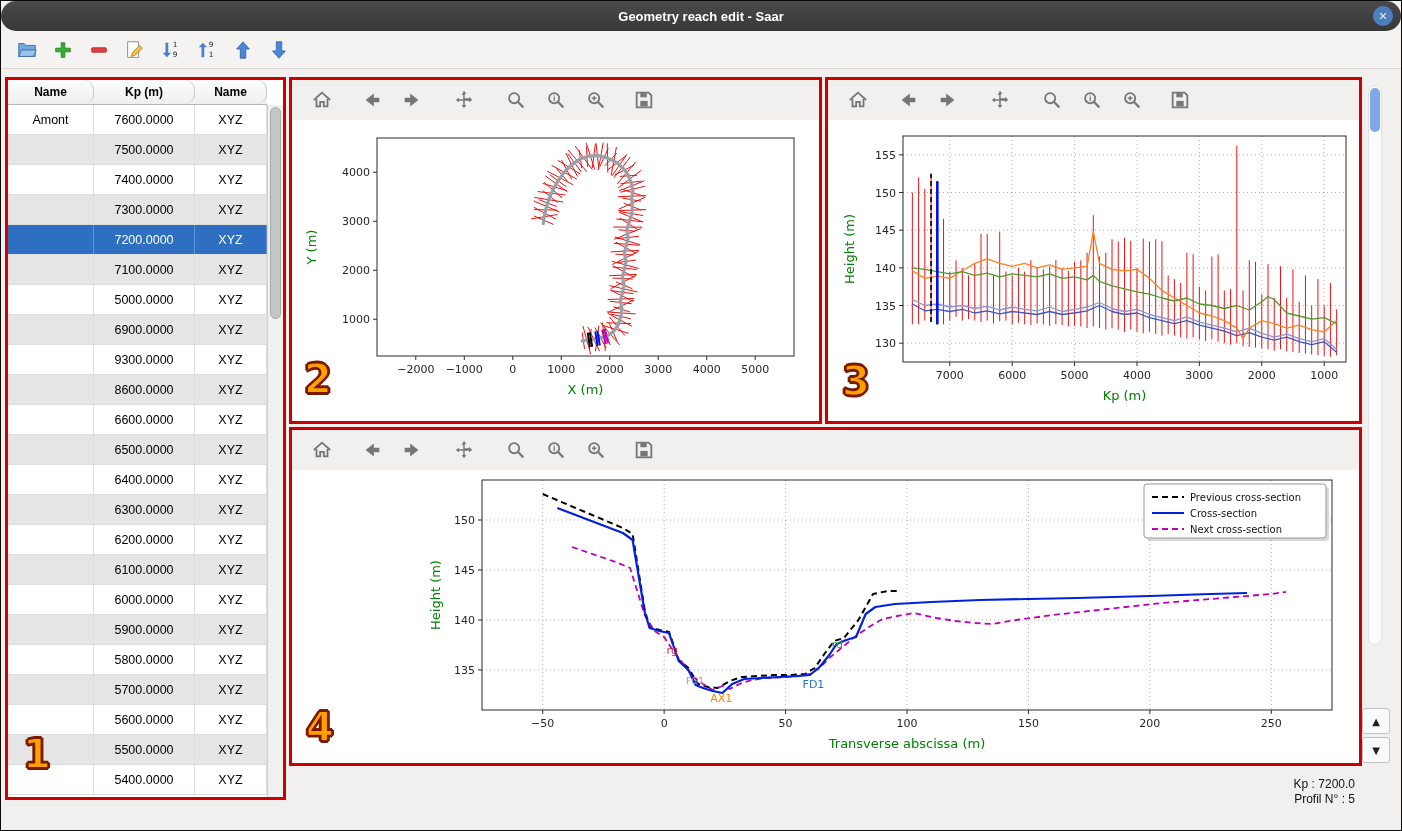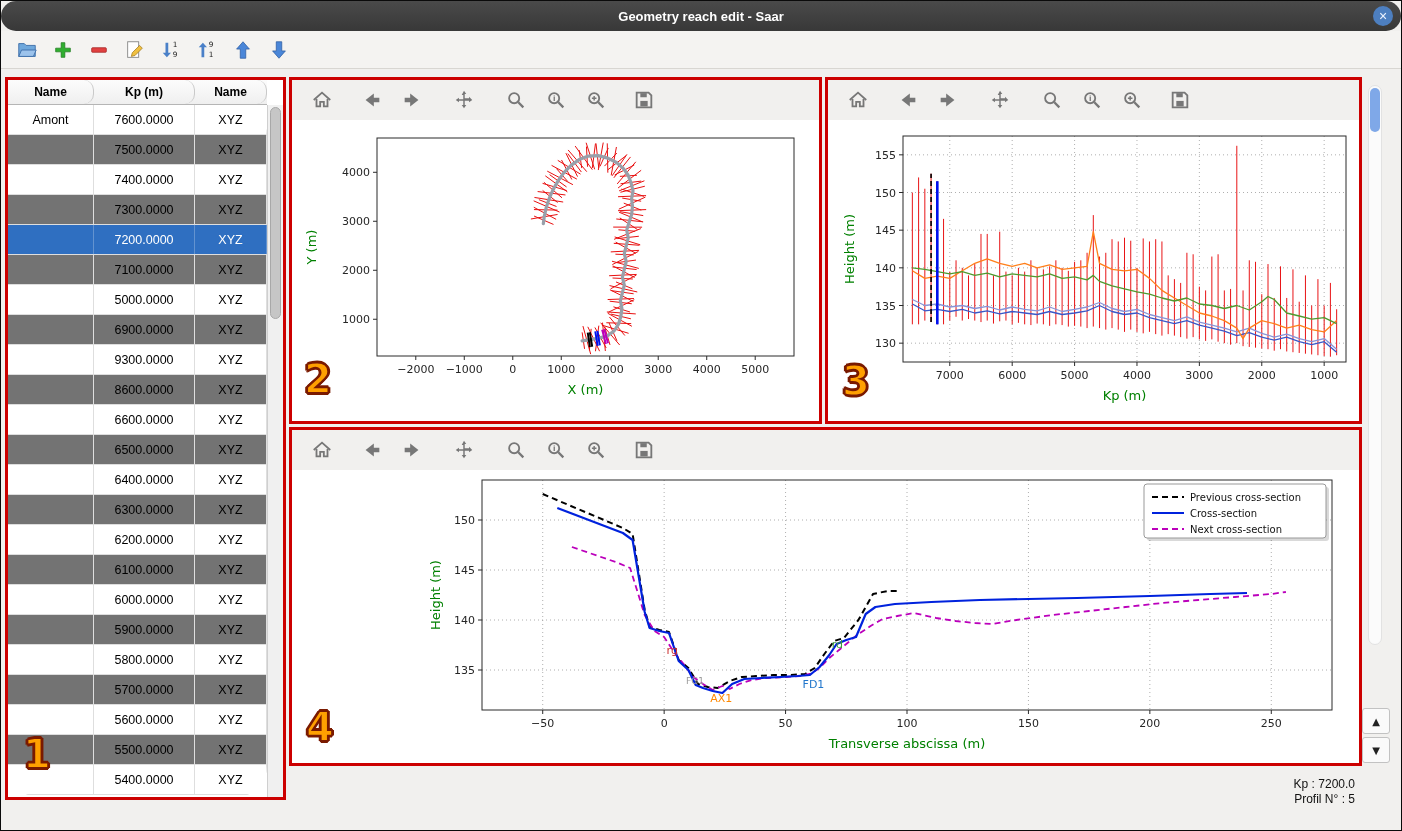--- a/index.html
+++ b/index.html
@@ -28,23 +28,23 @@
   #panel1 { left:4px;   top:76px;  width:281px;  height:723px; background:#ffffff; }
   #panel2 { left:288px; top:76px;  width:533px;  height:347px; }
   #panel3 { left:824px; top:76px;  width:537px;  height:347px; }
   #panel4 { left:288px; top:426px; width:1073px; height:339px; }
   
   .thead { position:absolute; top:0; left:0; right:16px; height:25px; display:flex;
     background:linear-gradient(#fcfcfc,#efefef); border-bottom:1px solid #b5b5b5; }
   .th { display:flex; align-items:center; justify-content:center;
     font-weight:bold; font-size:12px; border-right:1px solid #c9c9c9;border-radius:10px; }
   .c0 { width:86px; } .c1 { width:101px; } .c2 { width:72px; }
-  .tbody { position:absolute; top:25px; left:0; right:16px; bottom:0; overflow:hidden;border-radius:31px; }
+  .tbody { position:absolute; top:25px; left:0; right:16px; bottom:0; overflow:hidden; }
   .trow { display:flex; height:30px; background:#ffffff; border-bottom:1px solid #dedede; }
-  .trow.alt { background:#737373; }
+  .trow.alt { background:#e5e5e5; }
   .trow.selected { background:#2f6fc1; color:#ffffff; }
   .cell { display:flex; align-items:center; justify-content:center;
     font-size:12.5px; border-right:1px solid #dedede; }
   .trow.selected .cell { border-right-color:rgba(255,255,255,.25); }
   .vscroll { position:absolute; top:25px; right:0; bottom:0; width:16px;
     background:#f0f0f0; border-left:1px solid #cfcfcf; }
   .vthumb { position:absolute; left:2px; right:2px; top:2px; height:212px;
     background:#c6c6c6; border:1px solid #a8a8a8; border-radius:7px; }
   
   .mpl-toolbar { height:40px; display:flex; align-items:center; gap:12px;

